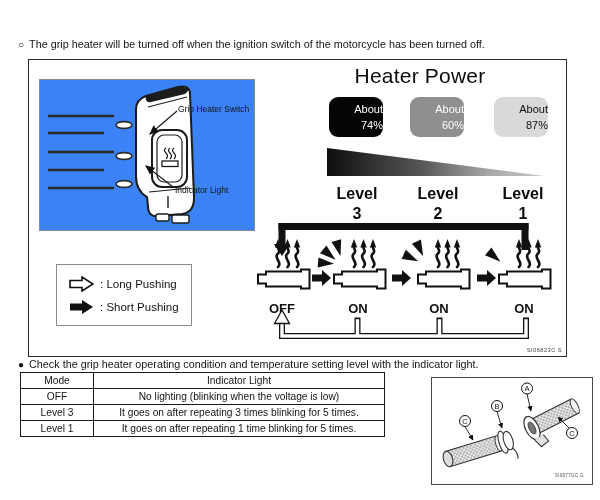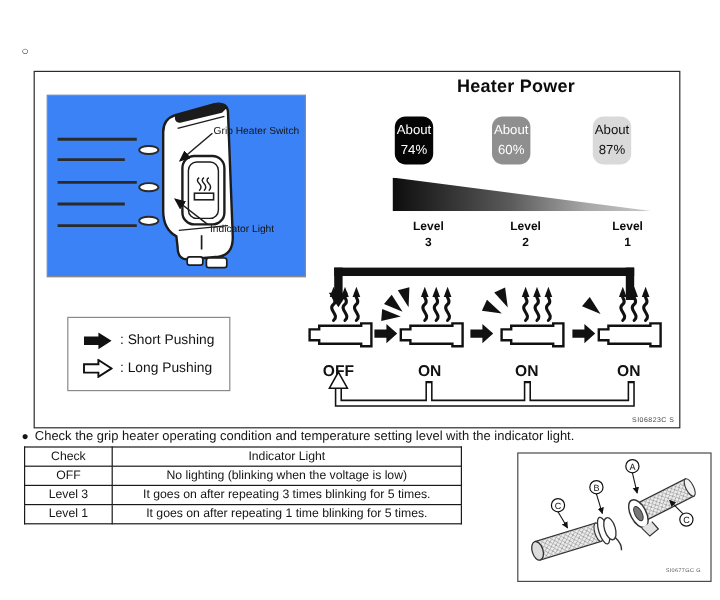--- a/index.html
+++ b/index.html
@@ -4,25 +4,25 @@
 <style>
   html,body{margin:0;padding:0;}
   body{width:600px;height:500px;background:#fff;font-family:"Liberation Sans",sans-serif;color:#111;position:relative;overflow:hidden;}
   .abs{position:absolute;}
   
   .note{left:18px;width:560px;font-size:10.8px;color:#161616;display:flex;gap:5px;align-items:baseline;}
   .note .bullet{font-size:10px;}
   
   .main-box{left:28px;top:59px;width:537px;height:296px;border:1.2px solid #2b2b2b;background:#fff;}
   .illus-box{left:10px;top:19px;width:214px;height:150px;border:1px solid #8a8a8a;background:#3b82f6;}
-  .title{left:281px;top:4px;width:240px;text-align:center;font-size:15px;font-weight:bold;color:#0c0c0c;letter-spacing:.2px;}
-  .power-box{top:37px;width:32px;height:40px;border-radius:9px;text-align:center;font-size:11px;line-height:1.45;padding-top:5px;box-sizing:border-box;}
+  .title{left:271px;top:4px;width:240px;text-align:center;font-size:21px;font-weight:normal;color:#0c0c0c;letter-spacing:.2px;}
+  .power-box{top:37px;width:54px;height:40px;border-radius:9px;text-align:right;font-size:11px;line-height:1.45;padding-top:5px;box-sizing:border-box;}
   .pb1{left:300px;} .pb2{left:381px;} .pb3{left:465px;}
   .wedge{left:298px;top:88px;width:217px;height:28px;background:linear-gradient(90deg,#0d0d0d 0%,#5a5a5a 45%,#a8a8a8 75%,#c9c9c9 100%);clip-path:polygon(0 0,100% 100%,0 100%);}
-  .level{top:124px;width:60px;text-align:center;font-weight:bold;font-size:10px;line-height:1.25;color:#0c0c0c;}
+  .level{top:124px;width:60px;text-align:center;font-weight:bold;font-size:16px;line-height:1.25;color:#0c0c0c;}
   .lv1{left:298px;} .lv2{left:379px;} .lv3{left:464px;}
   .seq-svg{left:222px;top:152px;}
   .legend-box{left:27px;top:204px;width:136px;height:62px;border:1px solid #8a8a8a;display:flex;flex-direction:column;justify-content:center;gap:7px;padding-left:12px;box-sizing:border-box;}
   .legend-row{display:flex;align-items:center;gap:6px;font-size:11.5px;color:#141414;}
   
   table.modes{position:absolute;left:20px;top:372px;border-collapse:collapse;table-layout:fixed;}
   table.modes td,table.modes th{border:1px solid #1a1a1a;font-size:10.2px;font-weight:normal;color:#141414;height:15px;padding:0 4px;white-space:nowrap;}
   table.modes{border:1.5px solid #1a1a1a;}
   .col-mode{width:64px;text-align:center;}
   .col-ind{width:282px;}
@@ -30,20 +30,21 @@
   td.col-ind{text-align:center;padding-left:7px;}
   
   .grips-box{left:431px;top:377px;width:160px;height:106px;border:1px solid #4a4a4a;background:#fff;}
   svg text{font-family:"Liberation Sans",sans-serif;}
 </style>
 </head>
 <body>
 
 <div class="abs note" style="top:38px;">
   <span class="bullet">○</span>
+  <span>The grip heater will be turned off when the ignition switch of the motorcycle has been turned off.</span>
 </div>
 
 <div class="abs main-box">
 
   <div class="abs illus-box">
     <svg width="214" height="150" viewBox="0 0 214 150">
       <defs>
         <marker id="ah" markerWidth="9" markerHeight="8" refX="7" refY="3.5" orient="auto">
           <path d="M0,0 L8,3.5 L0,7 Z" fill="#111"></path>
         </marker>
@@ -182,42 +183,42 @@
       <path d="M31,110 L31,124 L275,124 L275,107.3 M106.5,124 L106.5,107.3 M188.5,124 L188.5,107.3" stroke="#fff" stroke-width="3.4" fill="none"></path>
       <polygon points="31,98 23.5,111.5 38.5,111.5" fill="#fff" stroke="#111" stroke-width="1.3"></polygon>
     </g>
 
     <text x="311" y="140" text-anchor="end" font-size="5.8" fill="#444" letter-spacing="0.4">SI06823C S</text>
   </svg>
 
   <div class="abs legend-box">
     <div class="legend-row">
       <svg width="25" height="16" viewBox="0 0 25 16">
+        <polygon points="1,4.5 13,4.5 13,1 24,8 13,15 13,11.5 1,11.5" fill="#fff" stroke="#111" stroke-width="1.6"></polygon>
+      </svg>
+      <span>: Long Pushing</span>
+    </div>
+    <div class="legend-row">
+      <svg width="25" height="16" viewBox="0 0 25 16">
         <polygon points="1,4.5 13,4.5 13,1 24,8 13,15 13,11.5 1,11.5" fill="#111"></polygon>
       </svg>
       <span>: Short Pushing</span>
     </div>
-    <div class="legend-row">
-      <svg width="25" height="16" viewBox="0 0 25 16">
-        <polygon points="1,4.5 13,4.5 13,1 24,8 13,15 13,11.5 1,11.5" fill="#fff" stroke="#111" stroke-width="1.6"></polygon>
-      </svg>
-      <span>: Long Pushing</span>
-    </div>
   </div>
 </div>
 
 <div class="abs note" style="top:358px;">
   <span class="bullet">●</span>
   <span>Check the grip heater operating condition and temperature setting level with the indicator light.</span>
 </div>
 
 <table class="modes">
   <tbody>
       <tr>
-    <th class="col-mode">Check</th>
+    <th class="col-mode">Mode</th>
     <th class="col-ind">Indicator Light</th>
   </tr>
   <tr>
     <td class="col-mode">OFF</td>
     <td class="col-ind">No lighting (blinking when the voltage is low)</td>
   </tr>
   <tr>
     <td class="col-mode">Level 3</td>
     <td class="col-ind">It goes on after repeating 3 times blinking for 5 times.</td>
   </tr>

